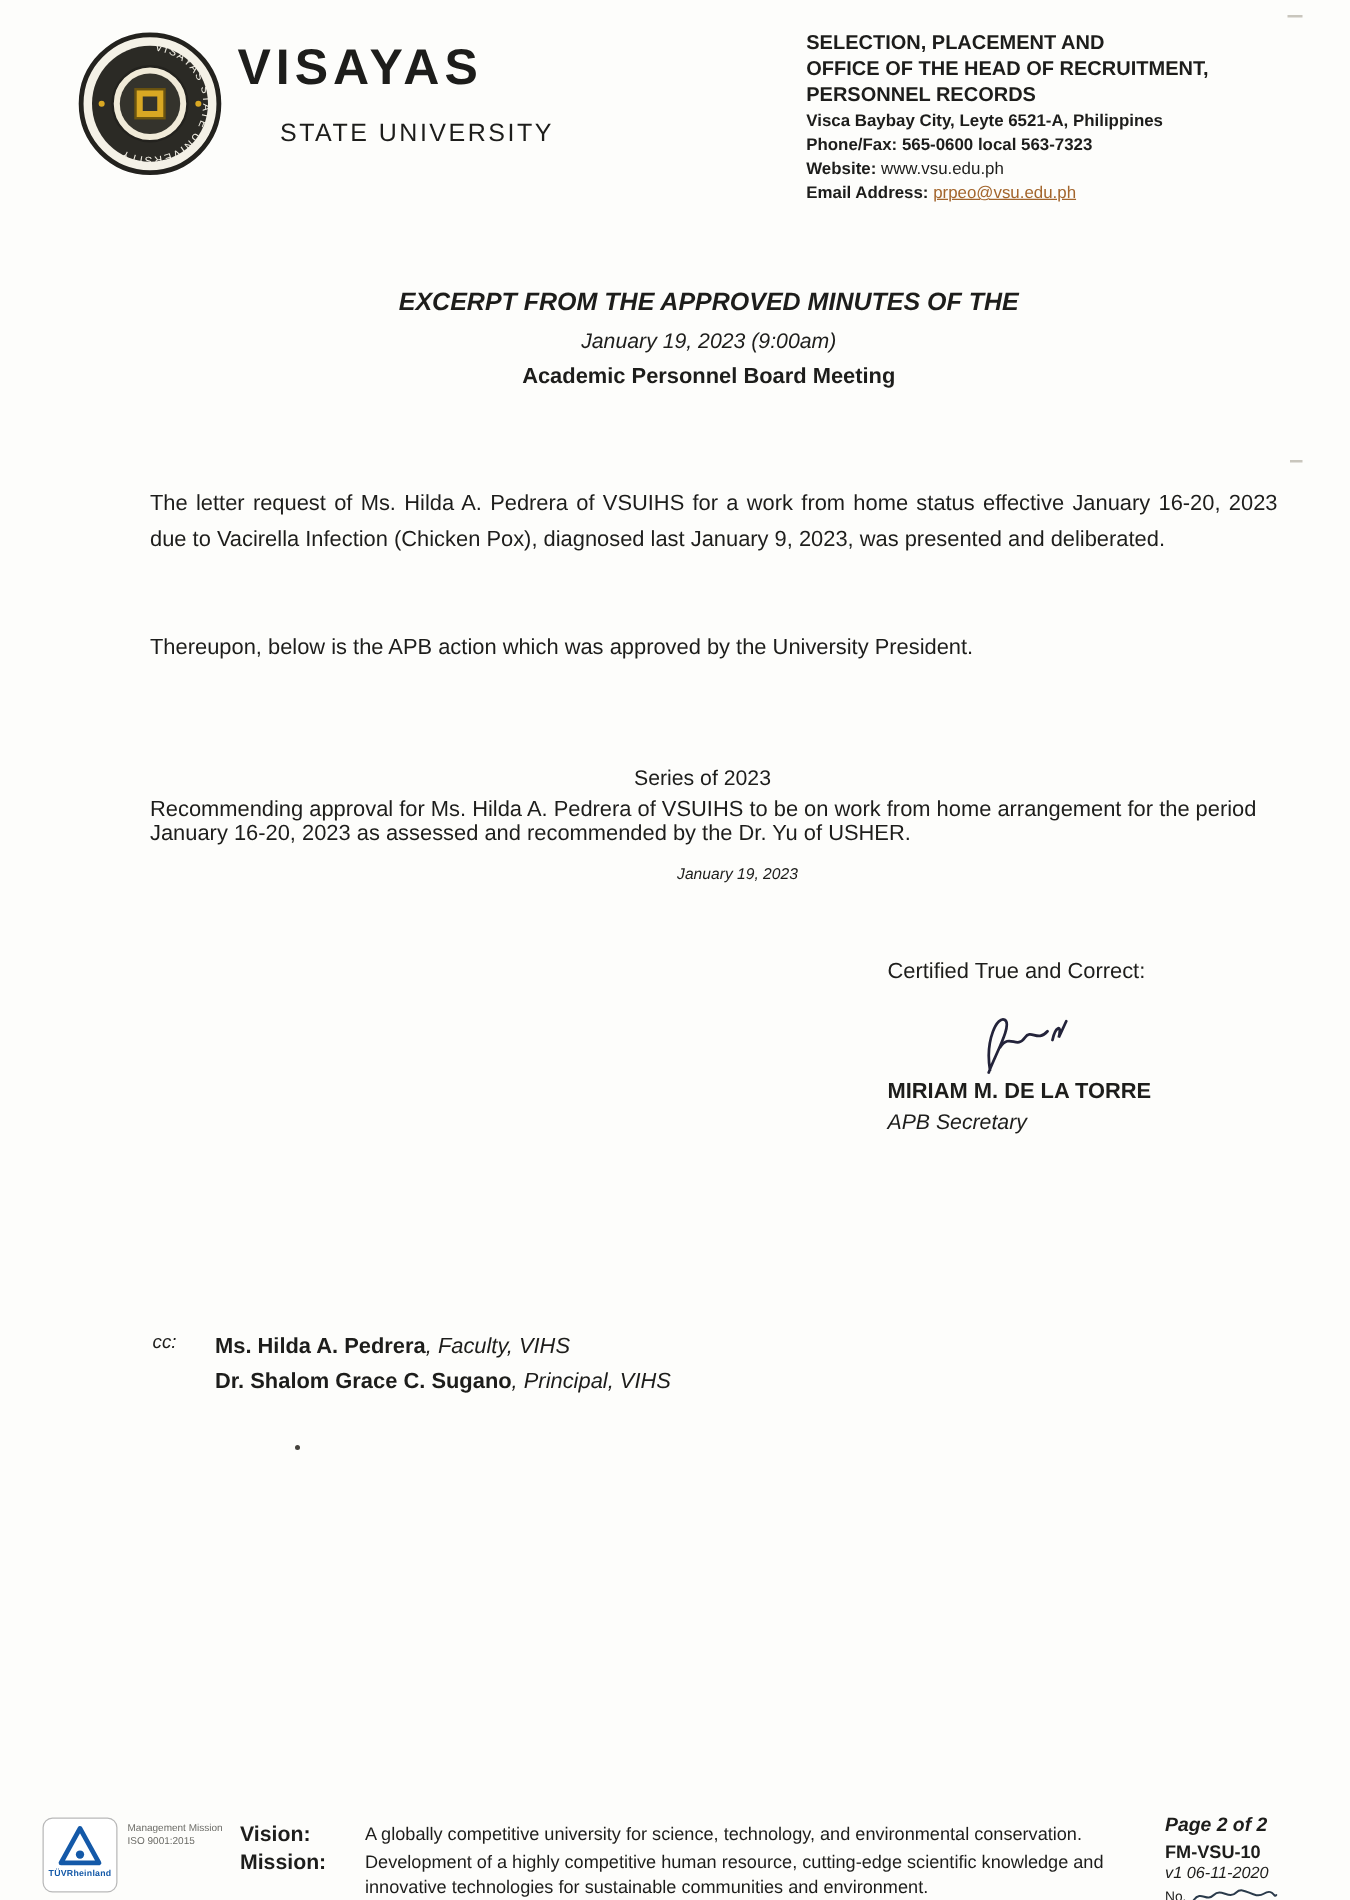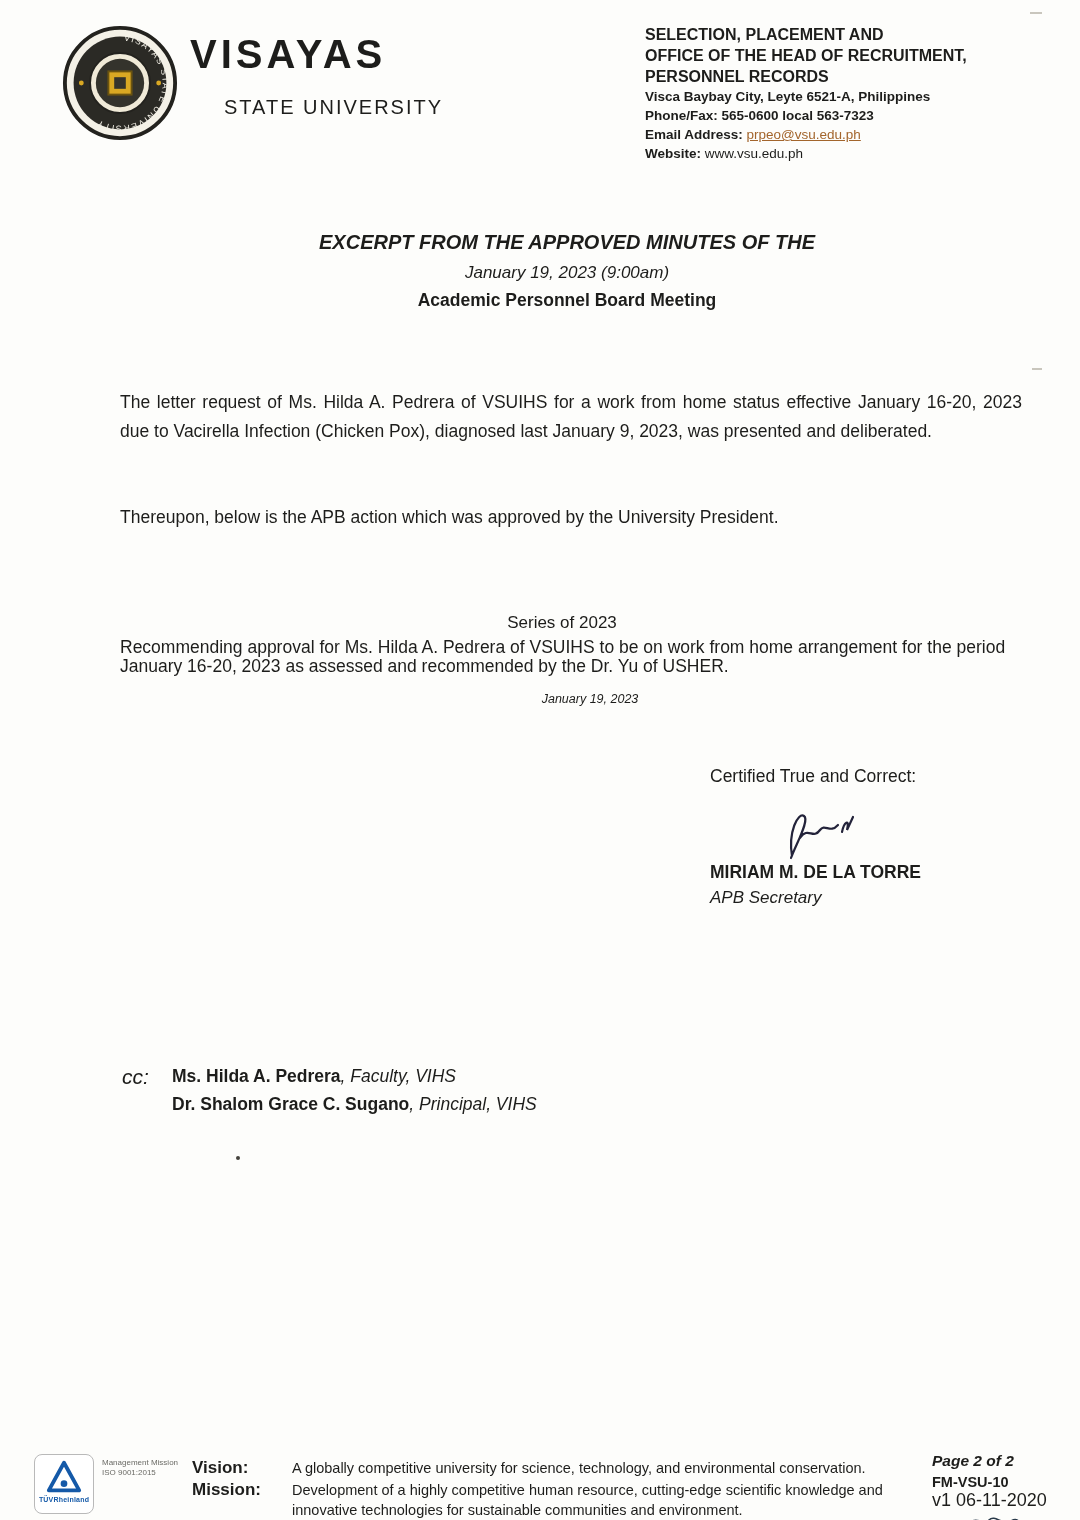--- a/index.html
+++ b/index.html
@@ -50,21 +50,21 @@
 
   
   .cert { position:absolute; left:710px; top:766px; width:330px; height:160px; }
   .cert-label { font-size:17.5px; }
   .signature { position:absolute; left:48px; top:38px; }
   .cert-name { position:absolute; left:0; top:96px; font-size:17.5px; font-weight:bold; }
   .cert-pos  { position:absolute; left:0; top:122px; font-size:17px; font-style:italic; }
 
   
   .cc { position:absolute; left:122px; top:1062px; }
-  .cc-label { position:absolute; left:0; top:3px; font-size:21px; font-style:italic; }
+  .cc-label { position:absolute; left:0; top:3px; font-size:15px; font-style:italic; }
   .cc-items { margin-left:50px; }
   .cc-item { font-size:17.5px; line-height:28px; }
   .cc-name { font-weight:bold; }
   .cc-role { font-style:italic; }
 
   .artifact-dot { position:absolute; left:236px; top:1156px; width:4px; height:4px;
     border-radius:50%; background:#44423c; }
   .artifact-dash { position:absolute; background:#c9c6bd; }
 
   
@@ -77,21 +77,21 @@
   .iso div { font-size:8px; line-height:10px; }
 
   .vm { position:absolute; left:192px; top:8px; width:740px; }
   .vm-row { display:flex; margin-bottom:2px; }
   .vm-label { flex:0 0 100px; font-weight:bold; font-size:17px; line-height:20px; }
   .vm-text { font-size:14.5px; line-height:20px; width:625px; }
 
   .meta { position:absolute; left:932px; top:2px; width:140px; }
   .meta-page { font-size:15.5px; font-weight:bold; font-style:italic; }
   .meta-code { font-size:14.5px; font-weight:bold; margin-top:4px; }
-  .meta-ver  { font-size:18px; }
+  .meta-ver  { font-size:13px; font-style:italic; }
   .meta-no   { margin-top:5px; font-size:11px; display:flex; align-items:flex-end; gap:4px;
     border-bottom:1.5px solid #5a5a55; padding-bottom:3px; width:130px; }
 </style>
 </head>
 <body>
 
 <div class="page">
 
   <div class="seal">
     <svg viewBox="0 0 120 120" width="116" height="116">
@@ -116,24 +116,24 @@
 
   <div class="office">
     <div class="office-title">
       <div>SELECTION, PLACEMENT AND</div>
       <div>OFFICE OF THE HEAD OF RECRUITMENT,</div>
       <div>PERSONNEL RECORDS</div>
     </div>
     <div class="office-line strong">Visca Baybay City, Leyte 6521-A, Philippines</div>
     <div class="office-line strong">Phone/Fax: 565-0600 local 563-7323</div>
     <div class="office-line">
+      <span class="lbl">Website: </span><span>www.vsu.edu.ph</span>
+    </div>
+    <div class="office-line">
       <span class="lbl">Email Address: </span><span class="email-link">prpeo@vsu.edu.ph</span>
-    </div>
-    <div class="office-line">
-      <span class="lbl">Website: </span><span>www.vsu.edu.ph</span>
     </div>
   </div>
 
   <div class="title-block">
     <div class="t1">EXCERPT FROM THE APPROVED MINUTES OF THE</div>
     <div class="t2">January 19, 2023 (9:00am)</div>
     <div class="t3">Academic Personnel Board Meeting</div>
   </div>
 
   <p class="para para1">The letter request of Ms. Hilda A. Pedrera of VSUIHS for a work from home status effective January 16-20, 2023 due to Vacirella Infection (Chicken Pox), diagnosed last January 9, 2023, was presented and deliberated.</p>

